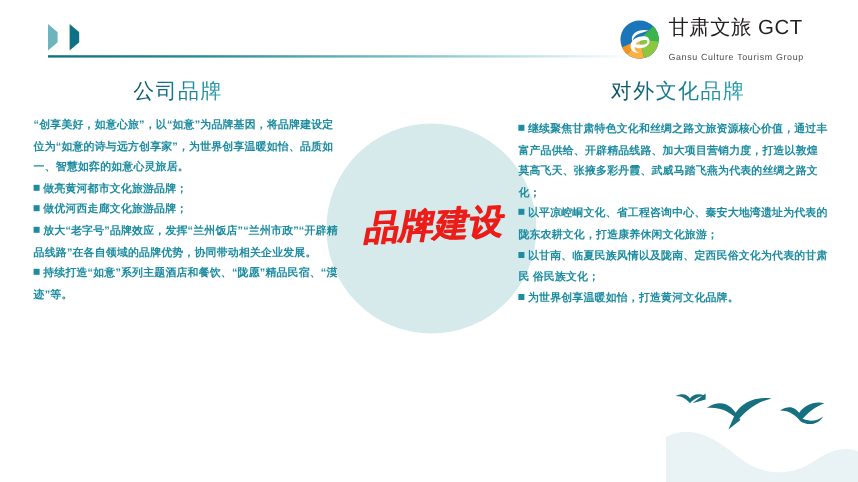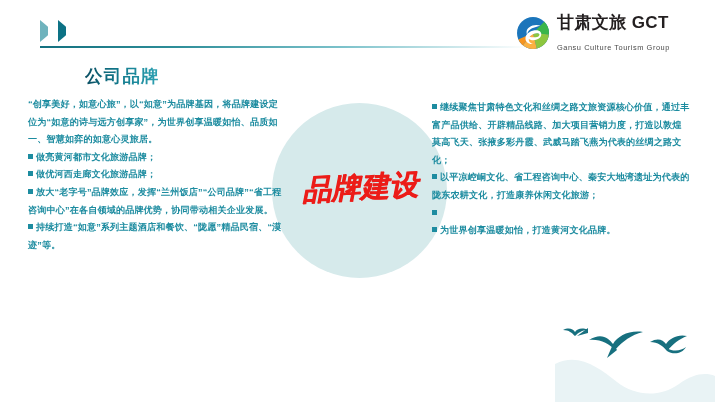--- a/index.html
+++ b/index.html
@@ -55,45 +55,46 @@
     left: 516px;
     top: 14px;
     display: flex;
     align-items: center;
     gap: 7px;
   }
   .logo-mark { width: 34px; height: 34px; display:block; }
   .logo-text { display: flex; flex-direction: column; line-height: 1; }
   .logo-cn {
     font-size: 17px;
-    font-weight: bold;
+    font-weight: normal;
     color: #231f20;
     letter-spacing: 0.4px;
     white-space: nowrap;
   }
   .logo-en {
     margin-top: 13px;
     font-size: 7.4px;
     color: #4a4a4a;
     letter-spacing: 0.55px;
     white-space: nowrap;
   }
 
   
   .heading {
     position: absolute;
     font-size: 17.5px;
-    font-weight: bold;
+    font-weight: normal;
     letter-spacing: 1.2px;
     background: linear-gradient(to right, #0b4f63 0%, #11798c 45%, #2fa3b4 100%);
     -webkit-background-clip: text;
     background-clip: text;
     color: transparent;
     -webkit-text-fill-color: transparent;
     white-space: nowrap;
+    margin-left: 26px;
   }
   .heading-left  { left: 85px;  top: 64px; }
   .heading-right { left: 483px; top: 64px; }
 
   
   .center-circle {
     position: absolute;
     left: 272px;
     top: 103px;
     width: 175px;
@@ -178,36 +179,37 @@
         <path d="M72 28 C52 22 30 32 31 49 C32 63 52 64 62 62 C70 60 72 52 64 51 C56 50 45 54 40 62 C35 70 38 80 50 82 C38 84 26 76 28 63 C30 48 50 40 63 42 C75 44 78 56 70 64 C62 72 44 74 36 66 C28 58 34 38 54 34 Z" fill="#ffffff"></path>
       </g>
     </svg>
     <div class="logo-text">
       <div class="logo-cn">甘肃文旅 GCT</div>
       <div class="logo-en">Gansu Culture Tourism Group</div>
     </div>
   </div>
 
   <div class="heading heading-left">公司品牌</div>
+  <div class="heading heading-right">对外文化品牌</div>
 
   <div class="center-circle"></div>
   <div class="circle-word">品牌建设</div>
 
   <div class="col col-left" id="col-left">
       <p><span>“创享美好，如意心旅”，以“如意”为品牌基因，将品牌建设定位为“如意的诗与远方创享家”，为世界创享温暖如怡、品质如一、智慧如弈的如意心灵旅居。</span></p>
       <p><span class="bullet"></span><span>做亮黄河都市文化旅游品牌；</span></p>
       <p><span class="bullet"></span><span>做优河西走廊文化旅游品牌；</span></p>
-      <p><span class="bullet"></span><span>放大“老字号”品牌效应，发挥“兰州饭店”“公司品牌”“省工程咨询中心”在各自领域的品牌优势，协同带动相关企业发展。</span></p>
+      <p><span class="bullet"></span><span>放大“老字号”品牌效应，发挥“兰州饭店”“兰州市政”“开辟精品线路”在各自领域的品牌优势，协同带动相关企业发展。</span></p>
       <p><span class="bullet"></span><span>持续打造“如意”系列主题酒店和餐饮、“陇愿”精品民宿、“漠迹”等。</span></p>
     </div>
 
   <div class="col col-right" id="col-right">
       <p><span class="bullet"></span><span>继续聚焦甘肃特色文化和丝绸之路文旅资源核心价值，通过丰富产品供给、开辟精品线路、加大项目营销力度，打造以敦煌莫高飞天、张掖多彩丹霞、武威马踏飞燕为代表的丝绸之路文化；</span></p>
       <p><span class="bullet"></span><span>以平凉崆峒文化、省工程咨询中心、秦安大地湾遗址为代表的陇东农耕文化，打造康养休闲文化旅游；</span></p>
-      <p><span class="bullet"></span></p>
+      <p><span class="bullet"></span><span>以甘南、临夏民族风情以及陇南、定西民俗文化为代表的甘肃民 俗民族文化；</span></p>
       <p><span class="bullet"></span><span>为世界创享温暖如怡，打造黄河文化品牌。</span></p>
     </div>
 
   <svg class="deco-birds" viewBox="0 0 160 96">
     <path d="M0 58 C24 46 44 62 62 76 C80 90 104 92 124 78 C138 68 150 66 160 70 L160 96 L0 96 Z" fill="#e9f3f5"></path>
     <path d="M8 24 C14 21 18 23 20 26 C22 23 27 21 33 24 C27 24 23 27 20 30 C17 27 14 24 8 24 Z" fill="#17707f"></path>
     <path d="M33 22 L22 30 L33 27 Z" fill="#17707f"></path>
     <path d="M34 34 C46 26 54 32 58 38 C63 30 74 24 88 26 C76 29 68 35 60 44 C54 38 46 33 34 34 Z" fill="#17707f"></path>
     <path d="M58 38 L52 52 L62 44 Z" fill="#17707f"></path>
     <path d="M95 36 C103 31 108 34 111 38 C115 32 123 28 132 30 C124 33 118 38 112 45 C108 40 103 36 95 36 Z" fill="#17707f"></path>

